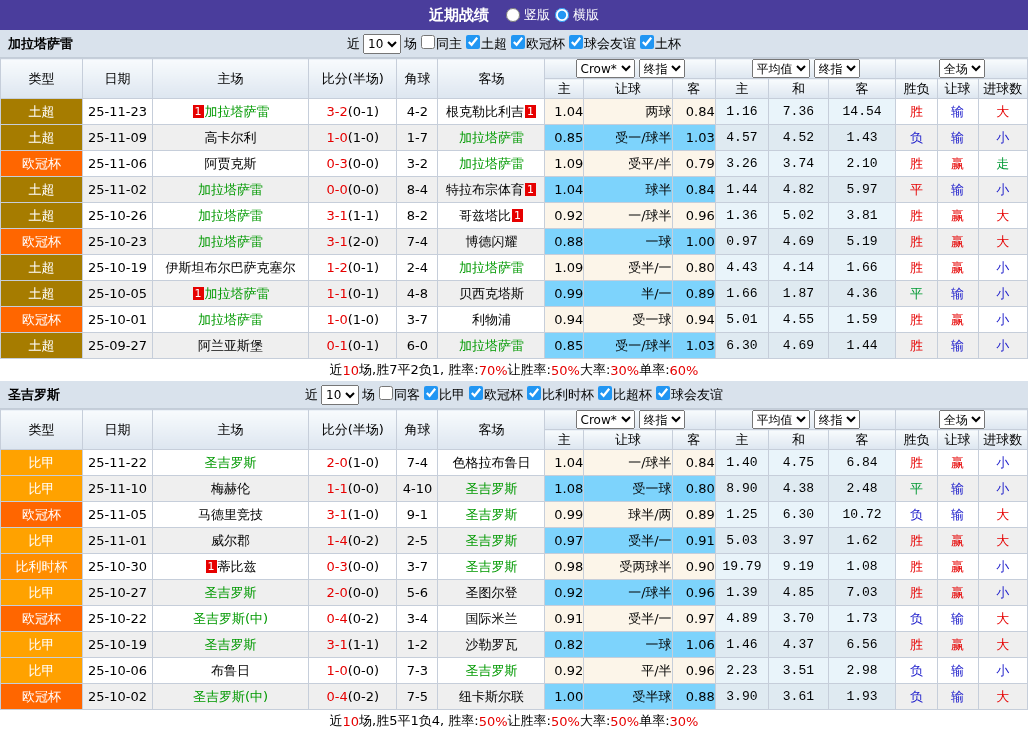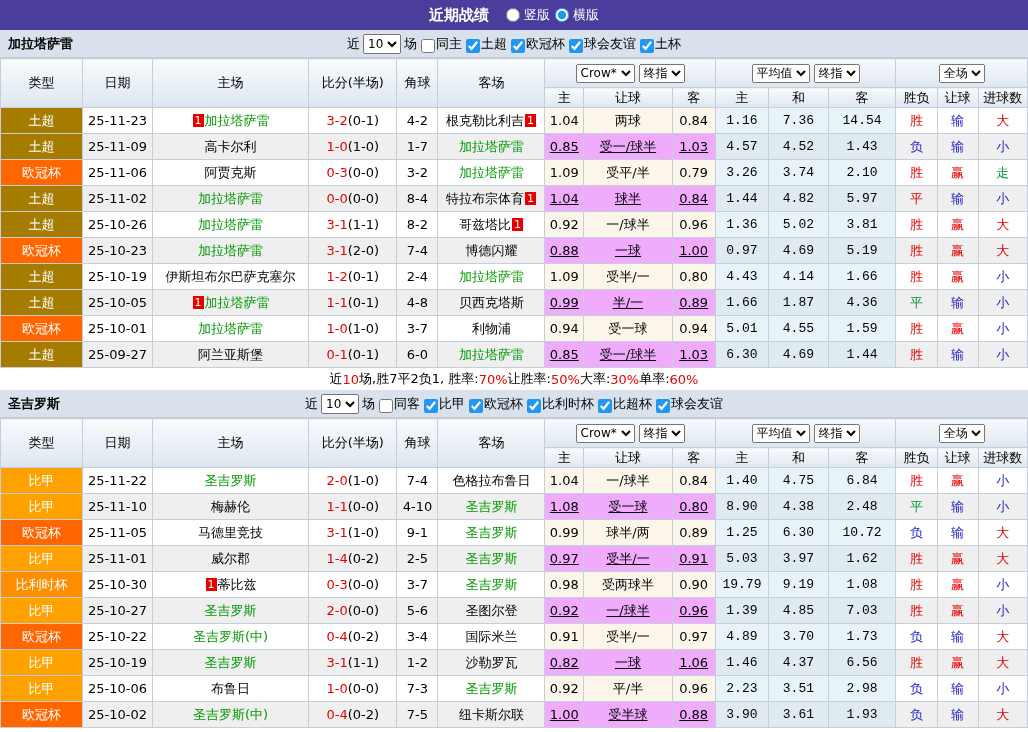--- a/index.html
+++ b/index.html
@@ -17,33 +17,33 @@
   .titlebar .title { font-weight:bold; font-size:15px; margin-right:12px; }
   .titlebar label { display:flex; align-items:center; gap:3px; cursor:pointer; }
   input[type=radio], input[type=checkbox] { accent-color:#2196f3; margin:0 1px; width:14px; height:14px; }
   
   .band {
     height:28px; background:#d9e2ec; border-bottom:1px solid #c3cdd8;
     position:relative; display:flex; align-items:center; justify-content:center;
   }
   .band .team { position:absolute; left:8px; font-weight:bold; }
   .filters { display:flex; align-items:center; gap:3px; }
-  .filters label { display:flex; align-items:flex-end; }
+  .filters label { display:flex; align-items:flex-start; }
   select { font-size:12px; height:20px; font-family:inherit; }
   
   table { width:100%; border-collapse:collapse; table-layout:fixed; }
   th,td { border:1px solid #c6ceda; text-align:center; padding:0; overflow:hidden; white-space:nowrap; }
   thead th { background:linear-gradient(#f8fbfd,#dde6f0); height:20px; font-weight:normal; }
-  thead th.drop { height:29px; }
+  thead th.drop { height:20px; }
   thead select { height:19px; margin:0 2px; }
   tbody td { height:26px; background:#fff; }
   tbody tr.alt td { background:#efefef; }
   tbody td.league { color:#fff; }
-  tbody td.odds1 { background:#fcf5e9; }
-  tbody tr.alt td.odds1 { background:#f0abfc;text-decoration:underline; }
+  tbody td.odds1 { background:#fcf5e9;text-align:right; }
+  tbody tr.alt td.odds1 { background:#7dd3fc; }
   tbody td.avg { background:#e9f4fa;font-family:Liberation Mono, monospace; }
   tbody tr.alt td.avg { background:#dfeaf1; }
   .score-main { color:#e60000; }
   .badge { display:inline-block; background:#e60000; color:#fff; font-size:11px; line-height:13px; padding:0 2px; margin:0 1px; vertical-align:1px; }
   .tg { color:#009900; }
   .cr { color:#e60000; } .cb { color:#2222cc; } .cg { color:#009933; }
   .summary { height:22px; display:flex; align-items:center; justify-content:center; background:#fff; }
   .summary .r { color:#e60000; } .summary .k { color:#000; }
 </style>
 </head>

